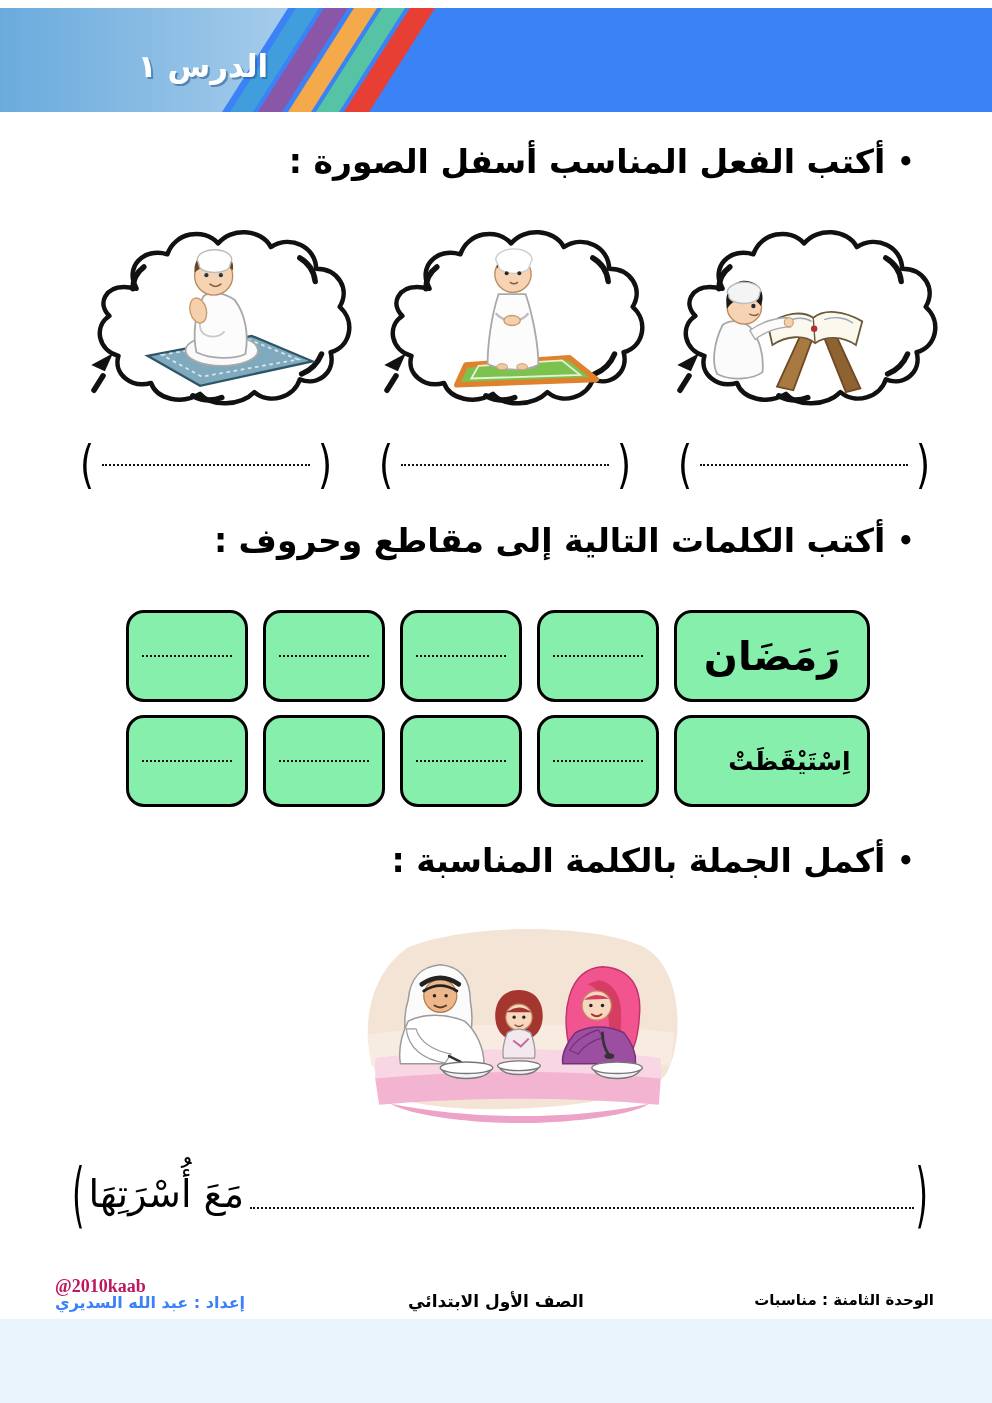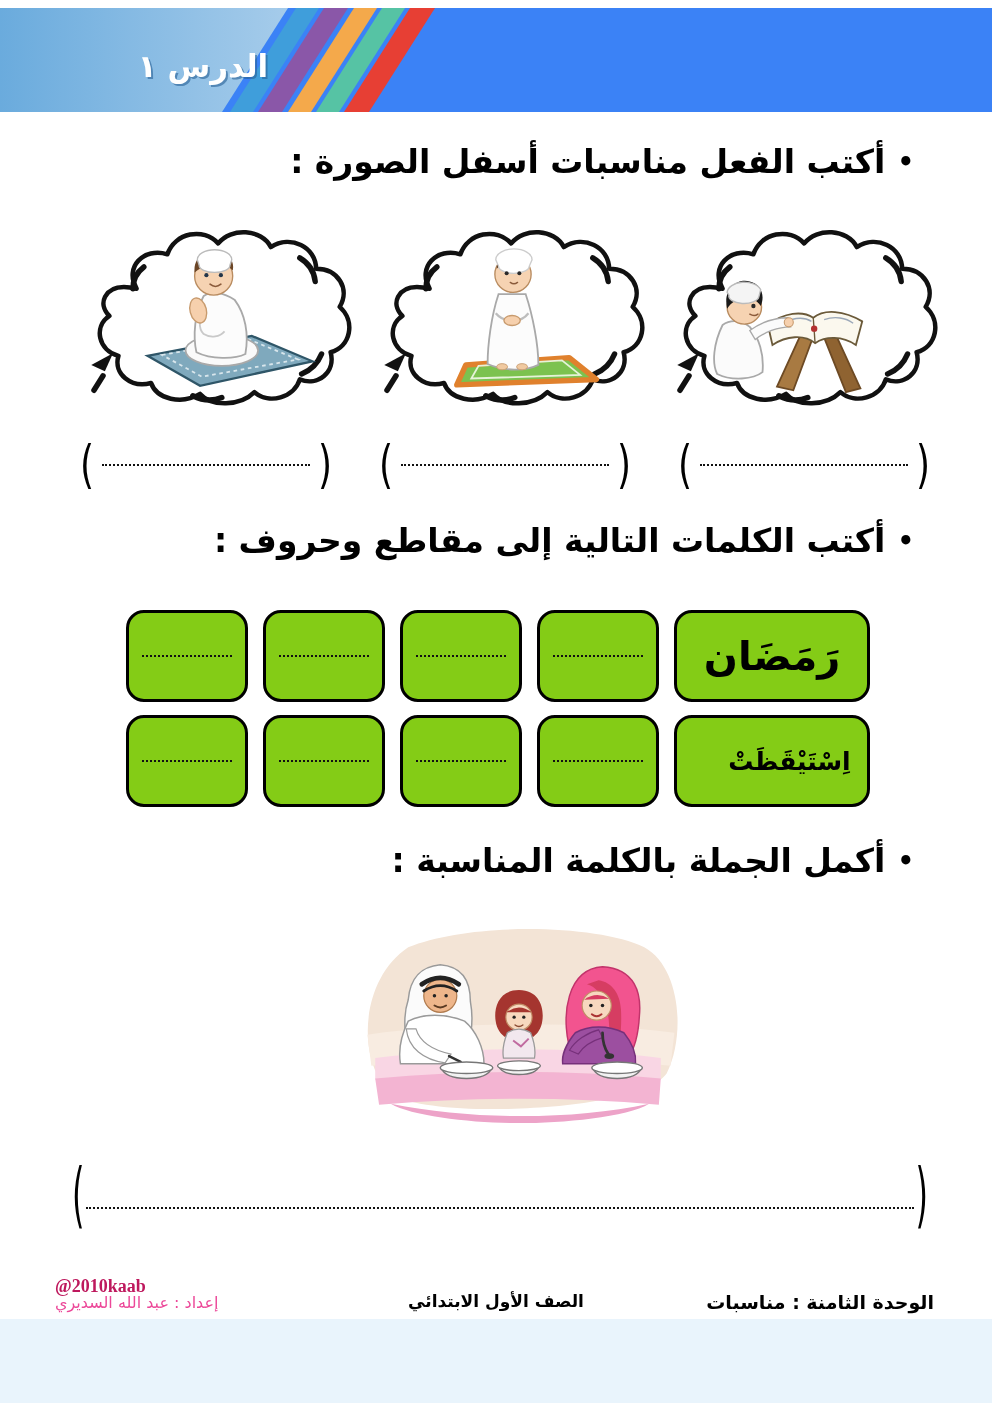--- a/index.html
+++ b/index.html
@@ -54,21 +54,21 @@
   .paren {
     font-size:36px; font-weight:400; line-height:1; transform:scaleY(1.45);
     font-family:"DejaVu Sans", sans-serif;
   }
   .answer-line { flex:1; height:0; border-bottom:2px dotted #111; margin:0 8px; }
 
   
   .grid { position:absolute; top:610px; right:122px; }
   .grid-row { display:flex; flex-direction:row-reverse; gap:15px; margin-bottom:13px; }
   .word-box, .blank-box {
-    border:3px solid #000; border-radius:18px; height:92px; background:#84cc16;
+    border:3px solid #000; border-radius:18px; height:92px; background:#86efac;
     display:flex; align-items:center; justify-content:center;
   }
   .word-box { width:196px; direction:rtl; font-weight:bold; }
   .word-box.w1 { font-size:40px; }
   .word-box.w2 { font-size:25px;padding-left:35px; }
   .blank-box { width:122px; }
   .blank-line { width:78%; height:0; border-bottom:2px dotted #111; }
 
   
   .family-svg { position:absolute; top:920px; left:348px; width:340px; height:209px; }
@@ -81,51 +81,51 @@
   }
   .sentence .ar { direction:rtl; font-size:38px; color:#000; white-space:nowrap; padding:0 4px; }
   .sentence .dots { flex:1; height:0; border-bottom:2.5px dotted #111; transform:translateY(14px); margin:0 2px; }
 
   
   .footer-handle {
     position:absolute; left:55px; top:1276px; font-family:Liberation Serif, serif;
     font-weight:bold; font-size:18px; color:#be185d;
   }
   .footer-prepared {
-    position:absolute; left:55px; top:1293px; direction:rtl; font-weight:normal;
-    font-size:16px; color:#ec4899;
+    position:absolute; left:55px; top:1293px; direction:rtl; font-weight:bold;
+    font-size:16px; color:#3b82f6;
   }
   .footer-grade {
     position:absolute; left:0; right:0; top:1291px; text-align:center; direction:rtl;
     font-weight:bold; font-size:17px; color:#000;
   }
   .footer-unit {
     position:absolute; right:58px; top:1291px; direction:rtl; font-weight:bold;
-    font-size:19px; color:#000;
+    font-size:15px; color:#000;
   }
   .bottom-band { position:absolute; left:0; right:0; top:1319px; bottom:0; background:#e9f4fc; }
 </style>
 </head>
 <body>
 
 <div class="page">
 
   <div class="header">
     <div class="header-grad"></div>
     <div class="stripe s1"></div>
     <div class="stripe s2"></div>
     <div class="stripe s3"></div>
     <div class="stripe s4"></div>
     <div class="stripe s5"></div>
     <div class="lesson-label">الدرس ١</div>
   </div>
 
   <div class="ex-title t1">
     <span class="bullet">•</span>
-    <span>أكتب الفعل مناسبات أسفل الصورة :</span>
+    <span>أكتب الفعل المناسب أسفل الصورة :</span>
   </div>
 
   <div class="clouds">
 
     <svg class="cloud-svg" viewBox="0 0 300 215">
       <defs>
         <path id="cloudShape" d="M58,78 C44,54 66,32 92,40 C100,16 132,10 148,28 C162,10 196,12 206,32 C228,18 256,32 256,56 C280,56 294,78 282,98 C300,114 294,142 272,148 C278,170 258,186 238,178 C232,198 204,206 188,192 C172,208 140,208 128,194 C108,206 80,200 74,182 C52,188 32,172 38,152 C16,146 10,120 28,108 C14,94 24,76 44,76 C48,76 54,77 58,78 Z"></path>
       </defs>
       <use href="#cloudShape" fill="#ffffff" stroke="#111" stroke-width="5" stroke-linejoin="round"></use>
       <g stroke="#111" stroke-width="6" fill="none" stroke-linecap="round">
@@ -321,20 +321,21 @@
       <path d="M228,134 C234,124 246,116 258,113 L262,121 C252,124 242,130 237,138 Z" fill="#9c4fa0" stroke="#76307a" stroke-width="1.2"></path>
       <path d="M262,116 C262,124 264,132 268,138" stroke="#333" stroke-width="2.8" fill="none" stroke-linecap="round"></path>
       <ellipse cx="269" cy="140" rx="5" ry="3" fill="#333"></ellipse>
       <path d="M252,152 q4,11 25,11 q21,0 25,-11 z" fill="#f2f2f2" stroke="#777" stroke-width="1.5"></path>
       <ellipse cx="277" cy="152" rx="26" ry="6" fill="#ffffff" stroke="#777" stroke-width="1.5"></ellipse>
     </g>
   </svg>
 
   <div class="sentence">
     <span class="paren-big">(</span>
+    <span class="ar">مَعَ أُسْرَتِهَا</span>
     <div class="dots"></div>
     <span class="paren-big">)</span>
   </div>
 
   <div class="footer-handle">@2010kaab</div>
   <div class="footer-prepared">إعداد : عبد الله السديري</div>
   <div class="footer-grade">الصف الأول الابتدائي</div>
   <div class="footer-unit">الوحدة الثامنة : مناسبات</div>
   <div class="bottom-band"></div>
 

